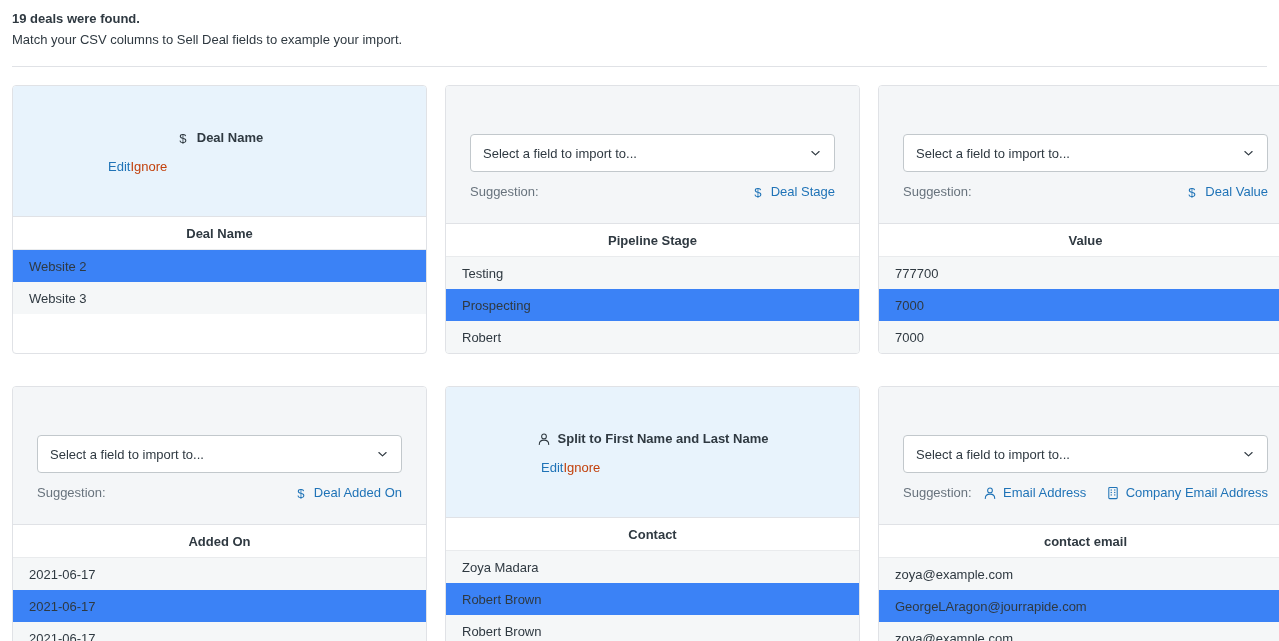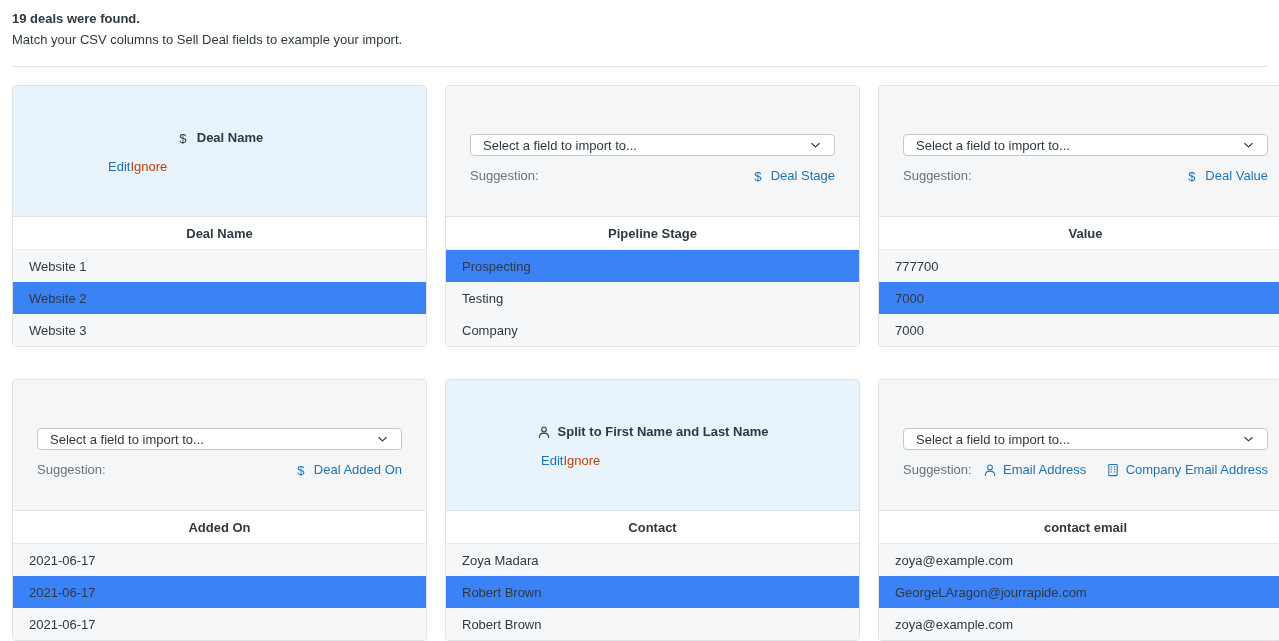--- a/index.html
+++ b/index.html
@@ -90,21 +90,21 @@
     font-size: 13px;
     color: #c2410c;
     cursor: pointer;
     text-decoration: none;
   }
 
   
   .select-wrap { margin-top: 24px; }
   .select-box {
     position: relative;
-    height: 22px;
+    height: 38px;
     background: #ffffff;
     border: 1px solid #c2c8cc;
     border-radius: 4px;
     display: flex;
     align-items: center;
     padding: 0 36px 0 12px;
     font-size: 13px;
     color: #2f3941;
     cursor: pointer;
   }
@@ -185,21 +185,20 @@
             </svg></span>
           <span>Deal Name</span>
         </div>
         <div class="matched-actions">
           <a class="link-edit">Edit</a>
           <a class="link-ignore">Ignore</a>
         </div>
       </div>
       <div class="preview-table">
         <div class="preview-head">Deal Name</div>
-        <div class="preview-row odd">Website 1</div>
         <div class="preview-row">Website 2</div>
         <div class="preview-row odd">Website 3</div>
       </div>
     </div>
     <div class="card">
       <div class="card-top">
         <div class="select-wrap">
           <div class="select-box">
             <span>Select a field to import to...</span>
             <span class="chev">
@@ -214,23 +213,23 @@
           <span class="suggestion-item">
             <span class="ic"><svg width="14" height="14" viewBox="0 0 16 16" fill="none">
                 <text x="8" y="13.5" text-anchor="middle" font-size="15" font-family="&quot;Liberation Sans&quot;, sans-serif" font-weight="500" fill="#1f73b7">$</text>
               </svg></span>
             <span>Deal Stage</span>
           </span>
         </div>
       </div>
       <div class="preview-table">
         <div class="preview-head">Pipeline Stage</div>
+        <div class="preview-row odd">Testing</div>
         <div class="preview-row">Prospecting</div>
-        <div class="preview-row odd">Testing</div>
-        <div class="preview-row odd">Company</div>
+        <div class="preview-row odd">Robert</div>
       </div>
     </div>
     <div class="card">
       <div class="card-top">
         <div class="select-wrap">
           <div class="select-box">
             <span>Select a field to import to...</span>
             <span class="chev">
               <span class="ic"><svg width="13" height="13" viewBox="0 0 16 16" fill="none">
                   <path d="M3.5 6.2 L8 10.4 L12.5 6.2" stroke="#2f3941" stroke-width="1.4" fill="none" stroke-linecap="round" stroke-linejoin="round"></path>

